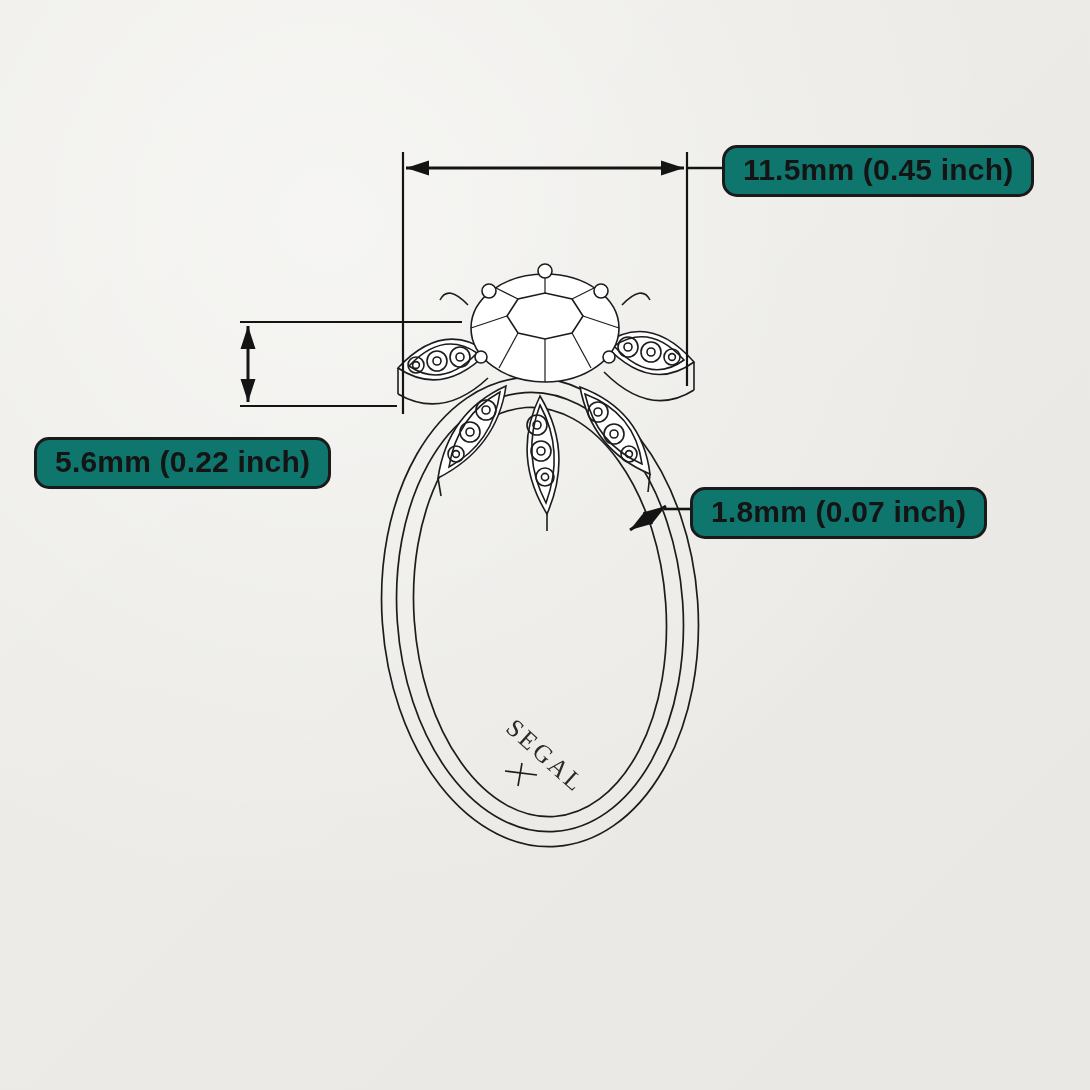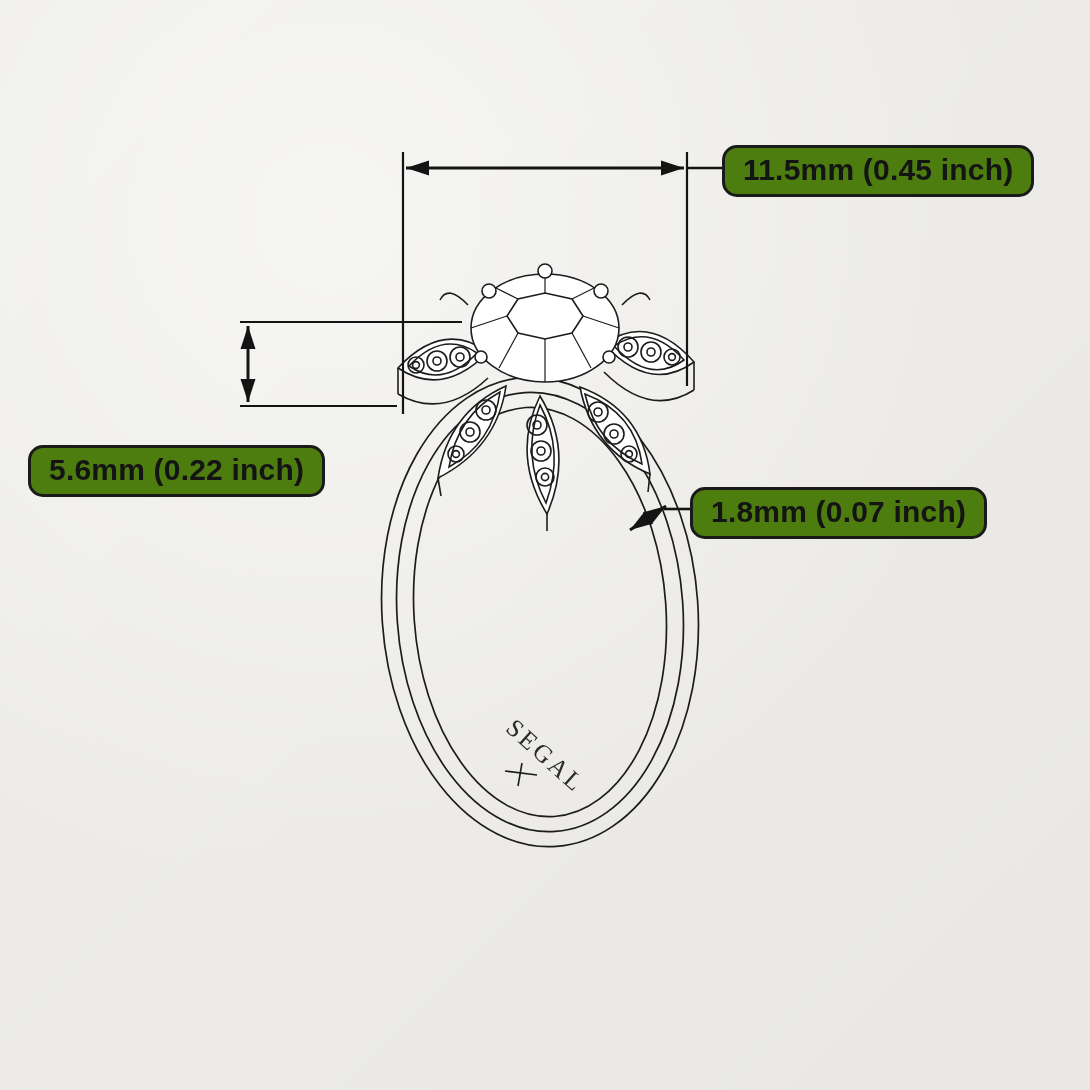--- a/index.html
+++ b/index.html
@@ -21,33 +21,33 @@
     width: 1090px;
     height: 1090px;
   }
   .drawing-svg {
     position: absolute;
     left: 0;
     top: 0;
   }
   .dim-label {
     position: absolute;
-    background: #4d7c0f;
+    background: #0f766e;
     border: 3px solid #1a1a1a;
     border-radius: 15px;
     padding: 3px 18px 5px 18px;
     font-size: 30px;
     font-weight: 700;
     color: #141414;
     white-space: nowrap;
     letter-spacing: 0.2px;
     line-height: 38px;
   }
   #label-width  { left: 722px; top: 145px; }
-  #label-height { left: 28px;  top: 437px; margin-top: 8px; }
+  #label-height { left: 34px;  top: 437px; }
   #label-band   { left: 690px; top: 487px; text-align: right; }
 
   .ink   { stroke: #1c1c1c; fill: none; }
   .inkf  { stroke: #1c1c1c; fill: #ffffff; }
   .dimln { stroke: #141414; fill: none; }
 </style>
 </head>
 <body>
 
 <div class="canvas">

